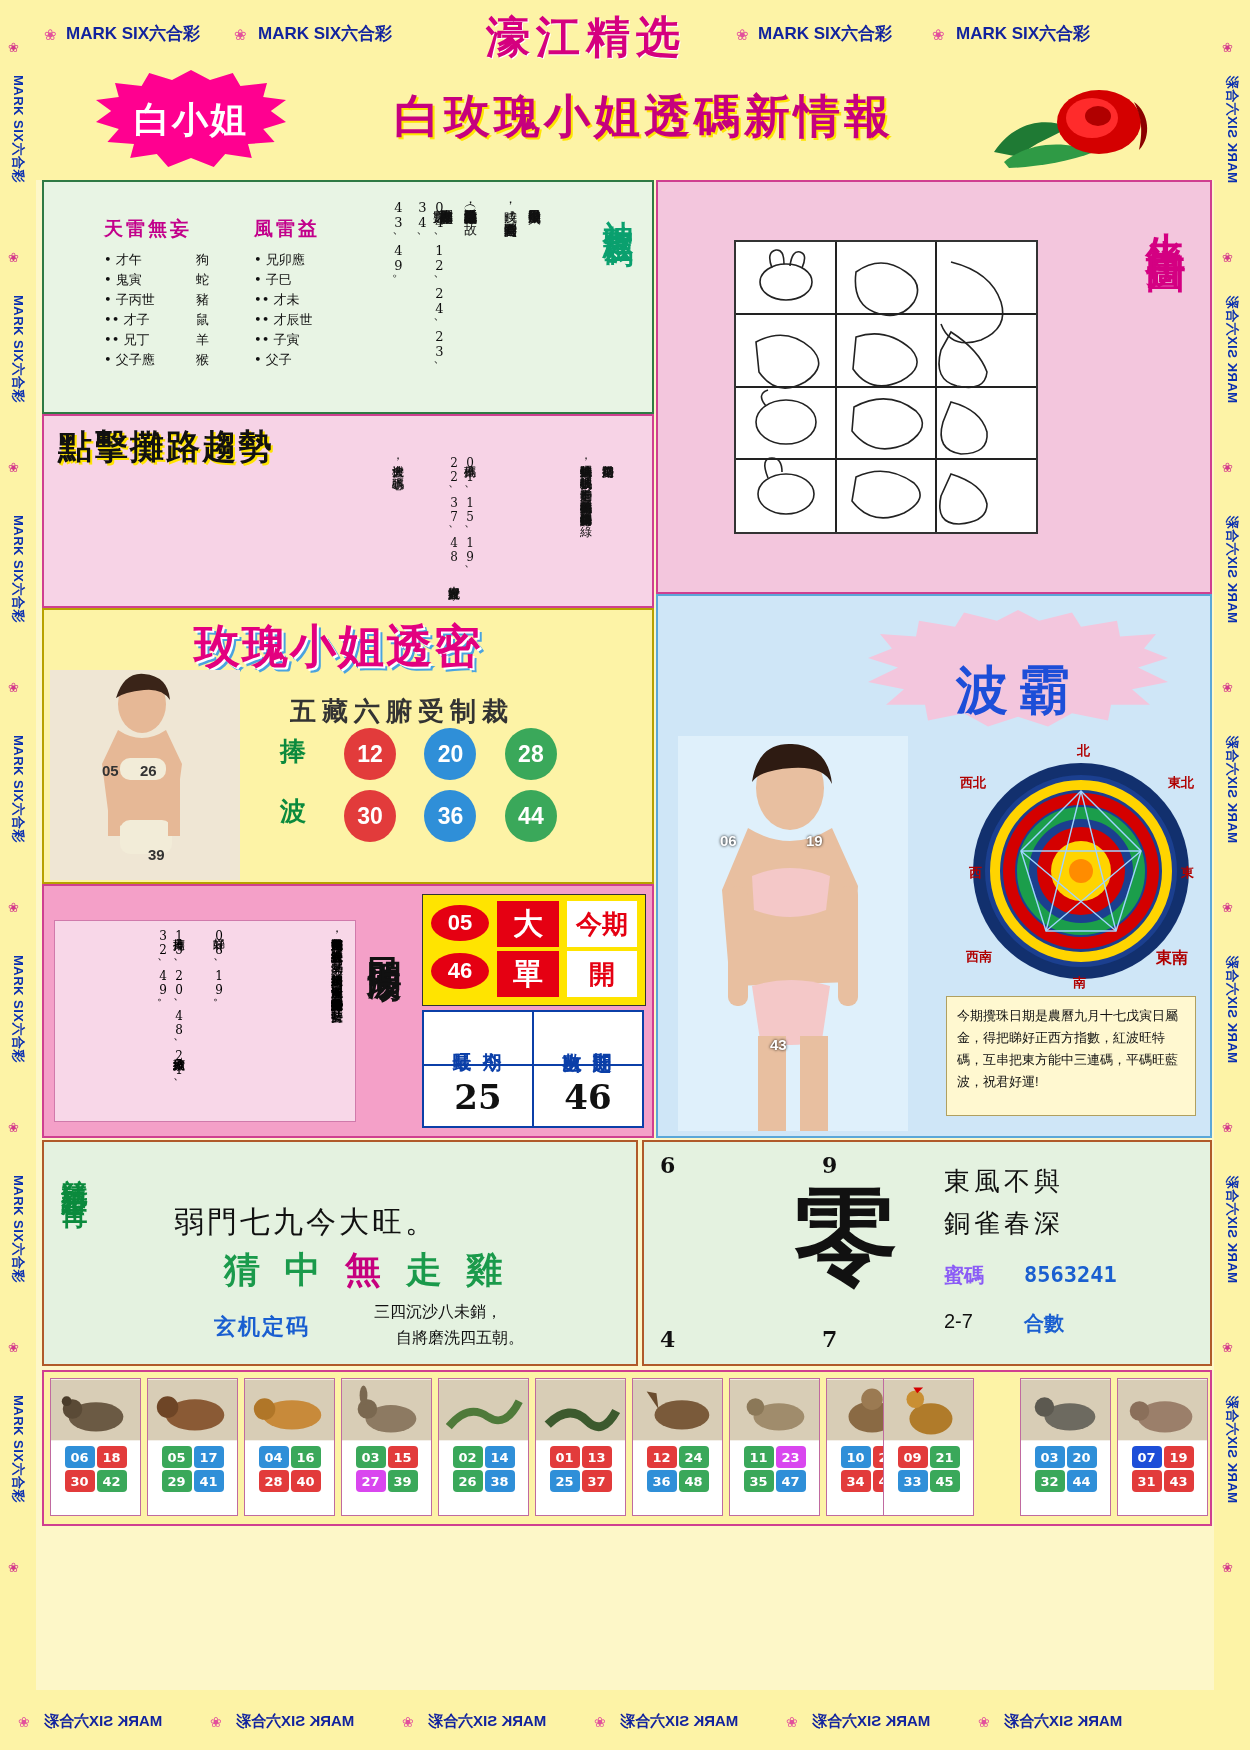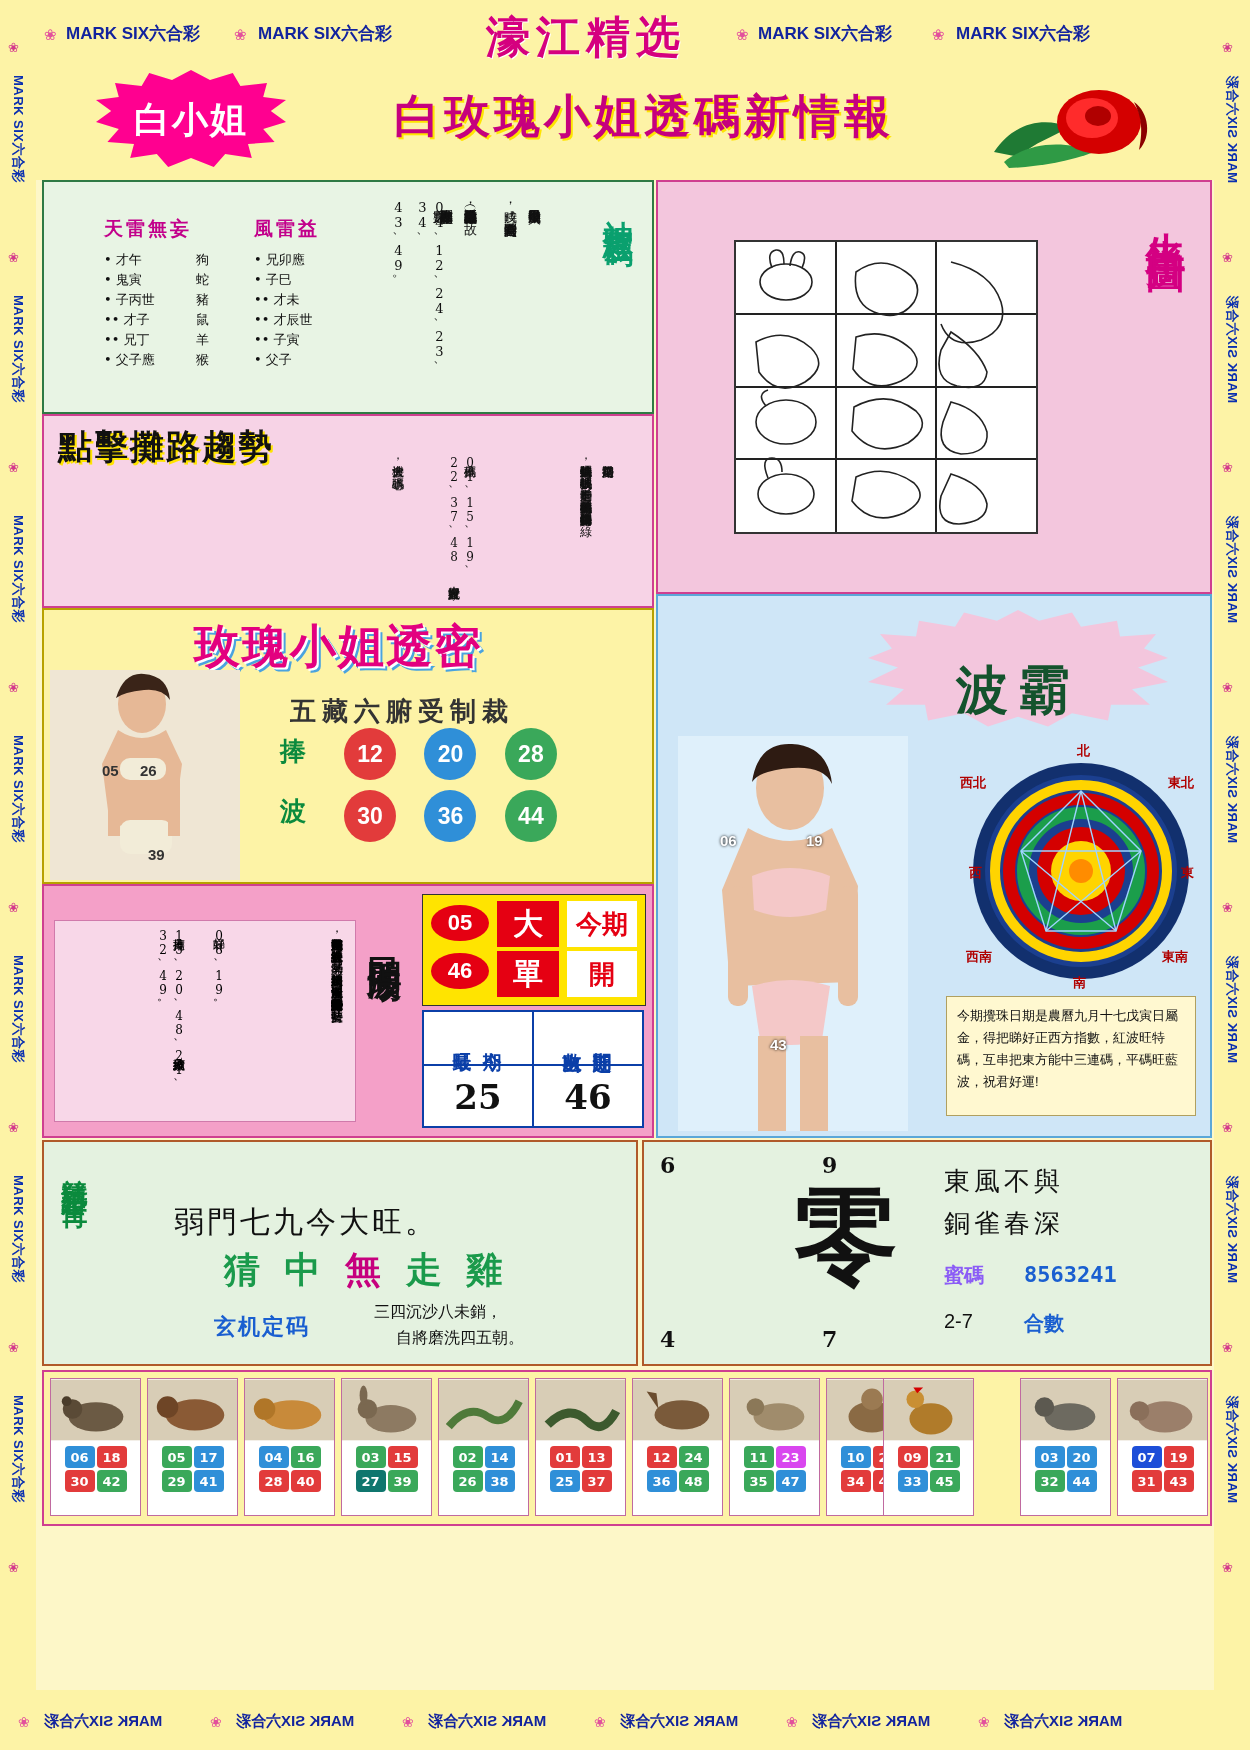--- a/index.html
+++ b/index.html
@@ -85,21 +85,21 @@
     font-size:23px;font-weight:bold;color:#fff;margin-right:24px;}
   .lbl{position:absolute;font-size:26px;font-weight:bold;color:#0b8a3d;font-family:"DejaVu Serif",serif;}
 
   
   .panelE{position:absolute;left:620px;top:414px;width:552px;height:540px;background:#cfe6f7;border:2px solid #5aa7d8;}
   .panelE .burst2{position:absolute;left:210px;top:14px;width:300px;height:120px;background:#f3c6dd;
     display:flex;align-items:center;justify-content:center;
     clip-path:polygon(50% 0%,57% 9%,68% 2%,71% 14%,83% 9%,84% 22%,96% 20%,92% 32%,100% 40%,90% 48%,
       100% 60%,88% 66%,94% 79%,81% 79%,80% 92%,68% 86%,60% 97%,50% 89%,40% 97%,32% 86%,20% 92%,
       19% 79%,6% 79%,12% 66%,0% 60%,10% 48%,0% 40%,8% 32%,4% 20%,16% 22%,17% 9%,29% 14%,32% 2%,43% 9%);}
-  .panelE .burst2 span{font-size:52px;font-weight:bold;color:#14532d;letter-spacing:10px;font-family:"DejaVu Serif",serif;margin-top:42px;}
+  .panelE .burst2 span{font-size:52px;font-weight:bold;color:#1d4ed8;letter-spacing:10px;font-family:"DejaVu Serif",serif;margin-top:42px;}
   .lady2{position:absolute;left:20px;top:140px;width:230px;height:395px;}
   .compass{position:absolute;right:14px;top:160px;width:230px;height:230px;}
   .notebox{position:absolute;right:14px;top:400px;width:250px;height:120px;background:#fff8d0;border:1px solid #b0a060;
     font-size:13px;line-height:22px;color:#111;padding:8px 10px;box-sizing:border-box;}
 
   
   .panelF{position:absolute;left:6px;top:704px;width:608px;height:250px;background:#f4a0c8;border:2px solid #cf3f90;}
   .pinkbox{position:absolute;left:10px;top:34px;width:300px;height:200px;background:#f8d7e8;border:1px solid #d07aab;}
   .mintitle{position:absolute;left:318px;top:44px;font-size:34px;font-weight:bold;color:#111;letter-spacing:4px;font-family:"DejaVu Serif",serif;}
   .redboxwrap{position:absolute;left:378px;top:8px;width:222px;height:110px;background:#ffe400;border:1px solid #333;}
@@ -385,21 +385,21 @@
         </g>
         <g stroke="#9fd4ff" stroke-width="1.4" fill="none">
           <path d="M115 35 L175 95 L150 175 L80 175 L55 95 Z"></path>
           <path d="M115 35 L150 175 M115 35 L80 175 M55 95 L175 95 M55 95 L150 175 M175 95 L80 175"></path>
         </g>
         <circle cx="115" cy="115" r="12" fill="#ff8c00"></circle>
       </svg>
       <div style="position:absolute;right:120px;top:146px;font-size:13px;font-weight:bold;color:#b00000;">北</div>
       <div style="position:absolute;right:16px;top:178px;font-size:13px;font-weight:bold;color:#b00000;">東北</div>
       <div style="position:absolute;right:16px;top:268px;font-size:13px;font-weight:bold;color:#b00000;">東</div>
-      <div style="position:absolute;right:22px;top:352px;font-size:13px;font-weight:bold;color:#b00000;margin-left:40px;">東南</div>
+      <div style="position:absolute;right:22px;top:352px;font-size:16px;font-weight:bold;color:#b00000;margin-left:40px;">東南</div>
       <div style="position:absolute;right:124px;top:378px;font-size:13px;font-weight:bold;color:#b00000;">南</div>
       <div style="position:absolute;right:218px;top:352px;font-size:13px;font-weight:bold;color:#b00000;">西南</div>
       <div style="position:absolute;right:228px;top:268px;font-size:13px;font-weight:bold;color:#b00000;">西</div>
       <div style="position:absolute;right:224px;top:178px;font-size:13px;font-weight:bold;color:#b00000;">西北</div>
 
       <div class="notebox">今期攪珠日期是農曆九月十七戊寅日屬金，得把睇好正西方指數，紅波旺特碼，互串把東方能中三連碼，平碼旺藍波，祝君好運!</div>
     </div>
 
     <div class="panelF">
       <div class="pinkbox">
@@ -516,21 +516,21 @@
       <div class="zcell" style="left:297px;">
         <svg class="zimg" viewBox="0 0 91 62">
             <rect width="91" height="62" fill="#d8cdb6"></rect>
             <ellipse cx="50" cy="40" rx="26" ry="14" fill="#8d7a62"></ellipse>
             <circle cx="26" cy="30" r="10" fill="#7a6850"></circle>
             <ellipse cx="22" cy="16" rx="4" ry="10" fill="#7a6850"></ellipse>
           </svg>
         <div class="znums">
           <span class="zn" style="background:#3aa85a">03</span>
           <span class="zn" style="background:#e23b3b">15</span>
-          <span class="zn" style="background:#0f766e">27</span>
+          <span class="zn" style="background:#d946ef">27</span>
           <span class="zn" style="background:#3aa85a">39</span>
         </div>
       </div>
 
       <div class="zcell" style="left:394px;">
         <svg class="zimg" viewBox="0 0 91 62">
             <rect width="91" height="62" fill="#d8cdb6"></rect>
             <path d="M10 48 q20 -24 40 -10 q18 12 32 -16" stroke="#4f7a3a" stroke-width="8" fill="none"></path>
           </svg>
         <div class="znums">

